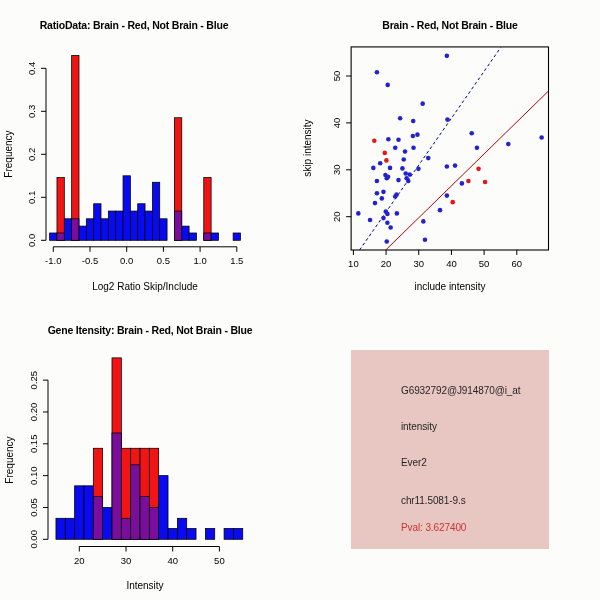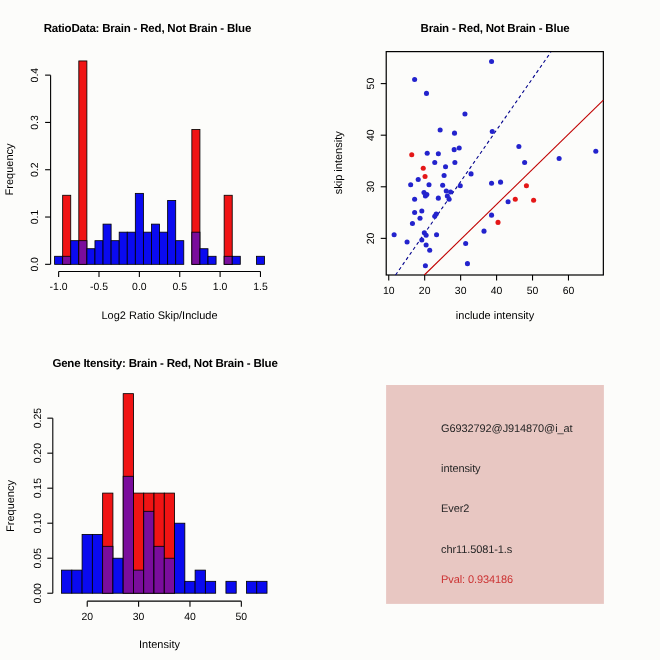--- a/index.html
+++ b/index.html
@@ -224,17 +224,17 @@
       </g>
     <text class="title" x="150" y="34" text-anchor="middle">Gene Itensity: Brain - Red, Not Brain - Blue</text>
     <text class="axlab" x="145" y="289" text-anchor="middle">Intensity</text>
     <text class="axlab" x="13" y="160" text-anchor="middle" transform="rotate(-90,13,160)">Frequency</text>
   </svg>
 
   <div class="info-panel">
     <div class="info-line" style="top:35px">G6932792@J914870@i_at</div>
     <div class="info-line" style="top:71px">intensity</div>
     <div class="info-line" style="top:107px">Ever2</div>
-    <div class="info-line" style="top:145px">chr11.5081-1.s</div>
-    <div class="info-line pval" style="top:172px">Pval: 0.934186</div>
+    <div class="info-line" style="top:145px">chr11.5081-9.s</div>
+    <div class="info-line pval" style="top:172px">Pval: 3.627400</div>
   </div>
 
 </div>
 
 </body></html>

